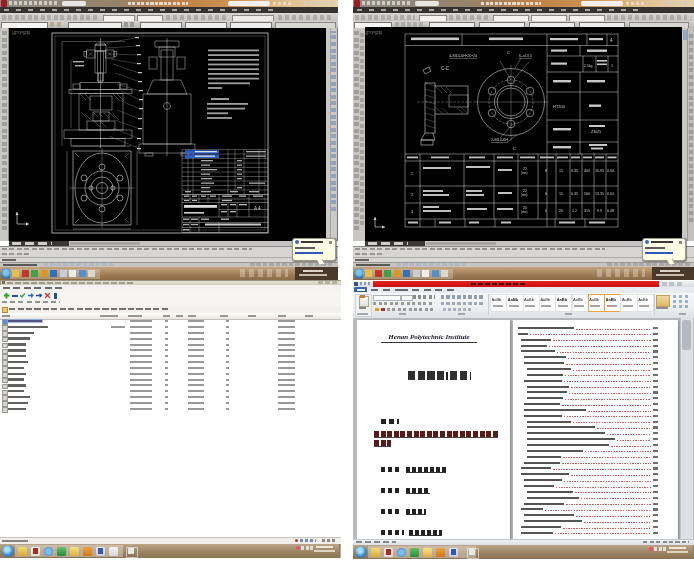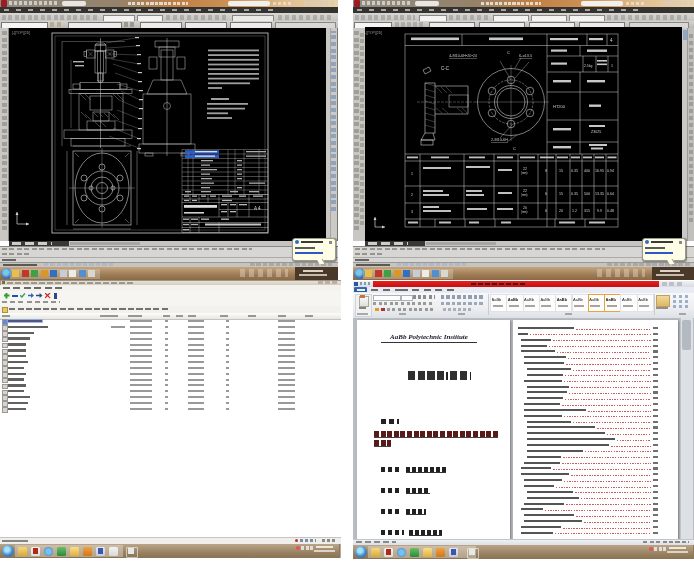--- a/index.html
+++ b/index.html
@@ -743,21 +743,21 @@
 
  <div class="a" style="left:4px;top:31.5px;width:11px;height:2px;background:#8a8a88;opacity:.7;"></div>
  <div class="a" style="left:46px;top:31.5px;width:7px;height:2px;background:#8a8a88;opacity:.7;"></div>
  <div class="a" style="left:105px;top:31.5px;width:7px;height:2px;background:#8a8a88;opacity:.7;"></div>
  <div class="a" style="left:212px;top:31.5px;width:7px;height:2px;background:#8a8a88;opacity:.7;"></div>
  <div class="a" style="left:326px;top:31.5px;width:7px;height:2px;background:#8a8a88;opacity:.7;"></div>
 
  <div class="a" style="left:0;top:37px;width:341px;height:221px;background:#b9bcc1;"></div>
 
  <div class="a" style="left:4px;top:39px;width:153px;height:219px;background:#fff;box-shadow:1px 1px 2px rgba(0,0,0,.35);"></div>
- <div class="a" style="left:28px;top:52px;width:96px;height:8.5px;font-family:'Liberation Serif',serif;font-style:italic;font-weight:bold;font-size:7px;color:#16162a;text-align:center;border-bottom:0.6px solid #333;">AaBb Polytechnic Institute</div>
+ <div class="a" style="left:28px;top:52px;width:96px;height:8.5px;font-family:'Liberation Serif',serif;font-style:italic;font-weight:bold;font-size:7px;color:#16162a;text-align:center;border-bottom:0.6px solid #333;">Henan Polytechnic Institute</div>
  <div class="a" style="left:55px;top:90px;width:36px;height:8.5px;background:repeating-linear-gradient(90deg,rgba(25,25,25,.9) 0 7.4px,rgba(0,0,0,0) 7.4px 9.6px);"></div>
  <div class="a" style="left:93px;top:90.5px;width:1.6px;height:8px;background:#222;"></div>
  <div class="a" style="left:96.5px;top:90px;width:18px;height:8.5px;background:repeating-linear-gradient(90deg,rgba(25,25,25,.9) 0 7.4px,rgba(0,0,0,0) 7.4px 9.6px);"></div>
  <div class="a" style="left:116.5px;top:90.5px;width:1.6px;height:8px;background:#222;"></div>
  <div class="a" style="left:28px;top:137.5px;width:18px;height:5.5px;background:repeating-linear-gradient(90deg,#222 0 5px,rgba(0,0,0,0) 5px 8px);"></div>
  <div class="a" style="left:21px;top:150px;width:124px;height:6px;background:repeating-linear-gradient(90deg,#5a1a1a 0 5px,rgba(0,0,0,0) 5px 6.6px);border-bottom:0.7px solid #444;"></div>
  <div class="a" style="left:21px;top:159px;width:17px;height:6px;background:repeating-linear-gradient(90deg,#5a1a1a 0 5px,rgba(0,0,0,0) 5px 6.6px);border-bottom:0.7px solid #444;"></div>
  <div class="a" style="left:28px;top:185.5px;width:19px;height:5px;background:repeating-linear-gradient(90deg,#222 0 4.4px,rgba(0,0,0,0) 4.4px 7px);"></div>
  <div class="a" style="left:53px;top:185.5px;width:40px;height:5px;background:repeating-linear-gradient(90deg,#222 0 4.4px,rgba(0,0,0,0) 4.4px 6px);border-bottom:0.6px solid #333;"></div>
  <div class="a" style="left:28px;top:207px;width:19px;height:5px;background:repeating-linear-gradient(90deg,#222 0 4.4px,rgba(0,0,0,0) 4.4px 7px);"></div>

